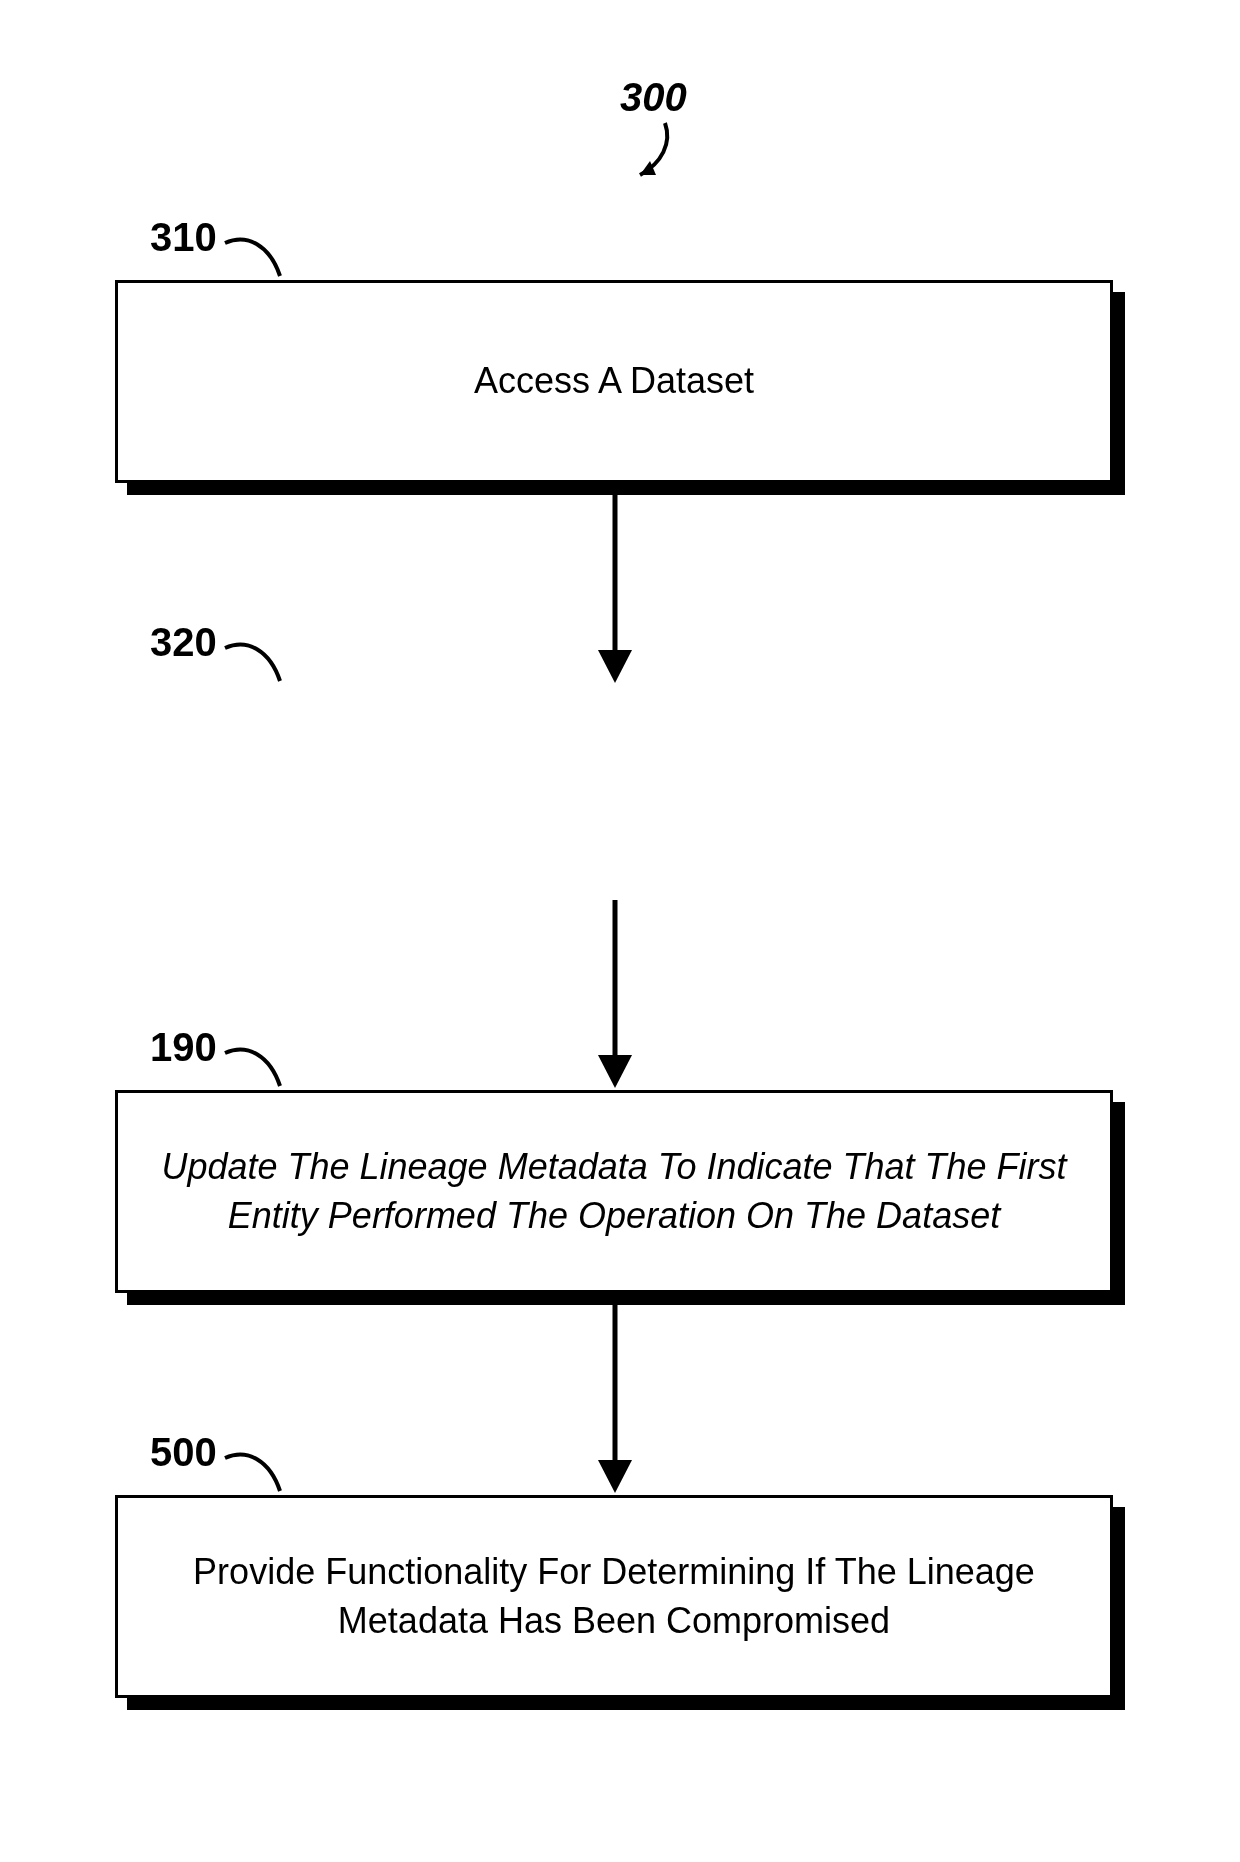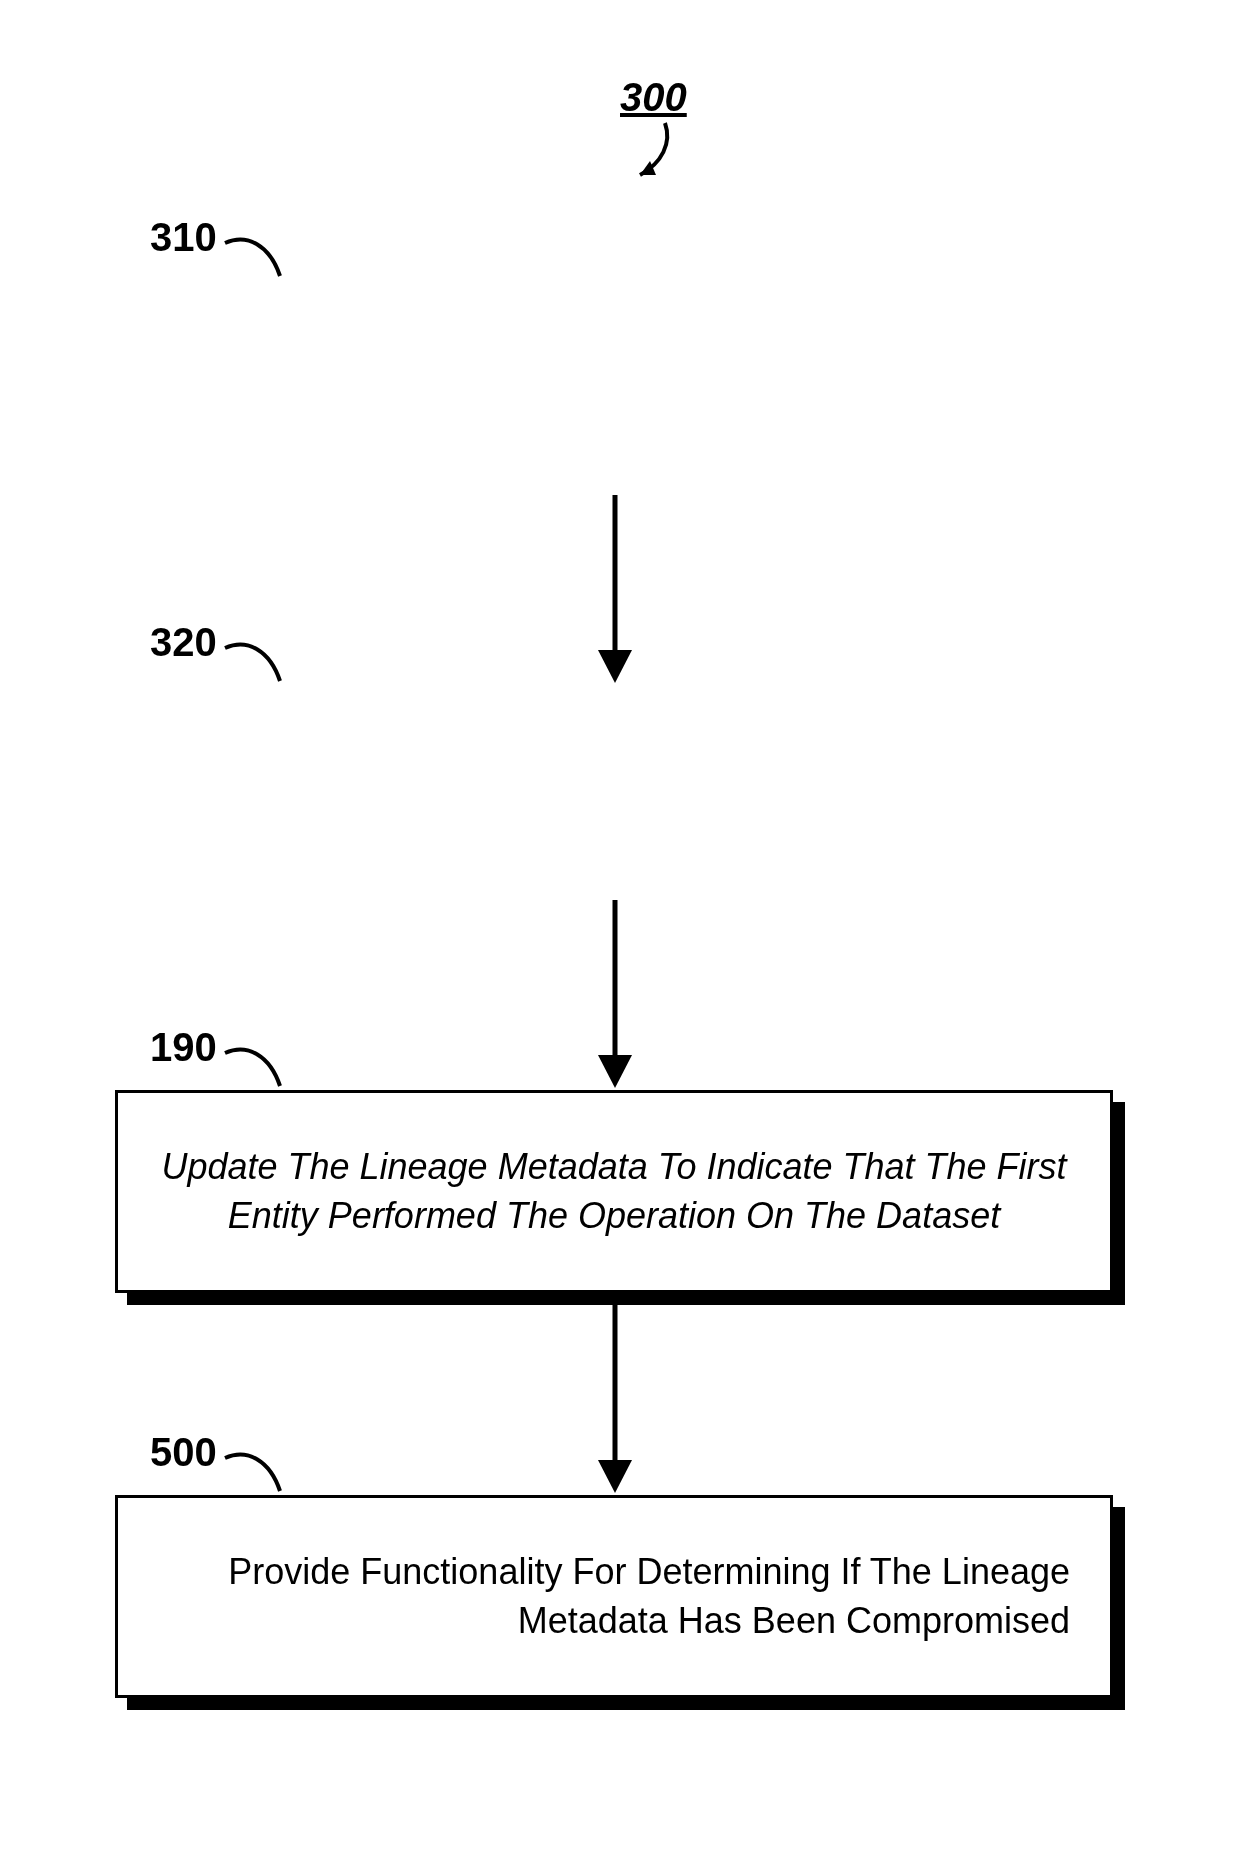--- a/index.html
+++ b/index.html
@@ -14,21 +14,20 @@
   .canvas {
     position: relative;
     width: 1240px;
     height: 1862px;
   }
   .title-label {
     position: absolute;
     font-style: italic;
     font-weight: bold;
     font-size: 40px;
-    text-decoration: underline;
   }
   .title-arrow {
     position: absolute;
   }
   .step-label {
     position: absolute;
     font-weight: bold;
     font-size: 40px;
   }
   .label-connector {
@@ -68,20 +67,26 @@
   <div class="title-label" style="left:620px; top:75px;">300</div>
   <svg class="title-arrow" style="left:610px; top:115px; width:80px; height:80px;" viewBox="0 0 80 80">
     <path d="M 55 8 C 62 28 52 48 30 60" stroke="#000" stroke-width="4" fill="none"></path>
     <polygon points="30,60 46,60 40,46" fill="#000"></polygon>
   </svg>
 
   <div class="step-label" style="left:150px; top:215px;">310</div>
   <svg class="label-connector" style="left:220px; top:228px; width:70px; height:55px;" viewBox="0 0 70 55">
     <path d="M 5 15 C 28 5 50 18 60 48" stroke="#000" stroke-width="4" fill="none"></path>
   </svg>
+  <div class="box-group" style="left:115px; top:280px; width:1010px; height:215px;">
+    <div class="box-shadow" style="left:12px; top:12px; width:998px; height:203px;"></div>
+    <div class="box-front" style="left:0; top:0; width:998px; height:203px;">
+      <div class="box-text">Access A Dataset</div>
+    </div>
+  </div>
 
   <svg class="flow-arrow" style="left:590px; top:495px; width:50px; height:190px;" viewBox="0 0 50 190">
     <line x1="25" y1="0" x2="25" y2="160" stroke="#000" stroke-width="5"></line>
     <polygon points="25,188 8,155 42,155" fill="#000"></polygon>
   </svg>
 
   <div class="step-label" style="left:150px; top:620px;">320</div>
   <svg class="label-connector" style="left:220px; top:633px; width:70px; height:55px;" viewBox="0 0 70 55">
     <path d="M 5 15 C 28 5 50 18 60 48" stroke="#000" stroke-width="4" fill="none"></path>
   </svg>
@@ -106,18 +111,18 @@
     <line x1="25" y1="0" x2="25" y2="160" stroke="#000" stroke-width="5"></line>
     <polygon points="25,188 8,155 42,155" fill="#000"></polygon>
   </svg>
 
   <div class="step-label" style="left:150px; top:1430px;">500</div>
   <svg class="label-connector" style="left:220px; top:1443px; width:70px; height:55px;" viewBox="0 0 70 55">
     <path d="M 5 15 C 28 5 50 18 60 48" stroke="#000" stroke-width="4" fill="none"></path>
   </svg>
   <div class="box-group" style="left:115px; top:1495px; width:1010px; height:215px;">
     <div class="box-shadow" style="left:12px; top:12px; width:998px; height:203px;"></div>
-    <div class="box-front" style="left:0; top:0; width:998px; height:203px;text-align:right;">
+    <div class="box-front" style="left:0; top:0; width:998px; height:203px;">
       <div class="box-text">Provide Functionality For Determining If The Lineage Metadata Has Been Compromised</div>
     </div>
   </div>
 
 </div>
 
 </body></html>

